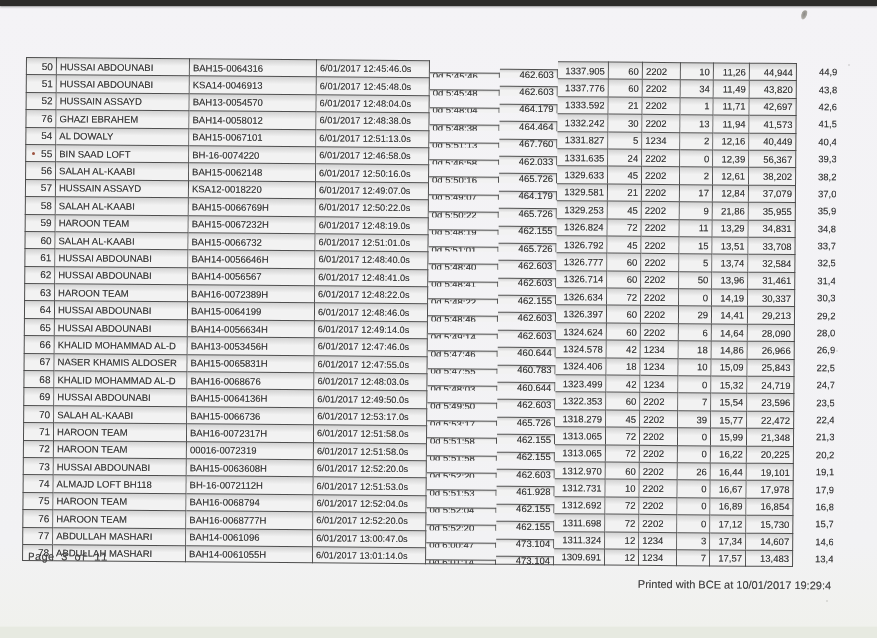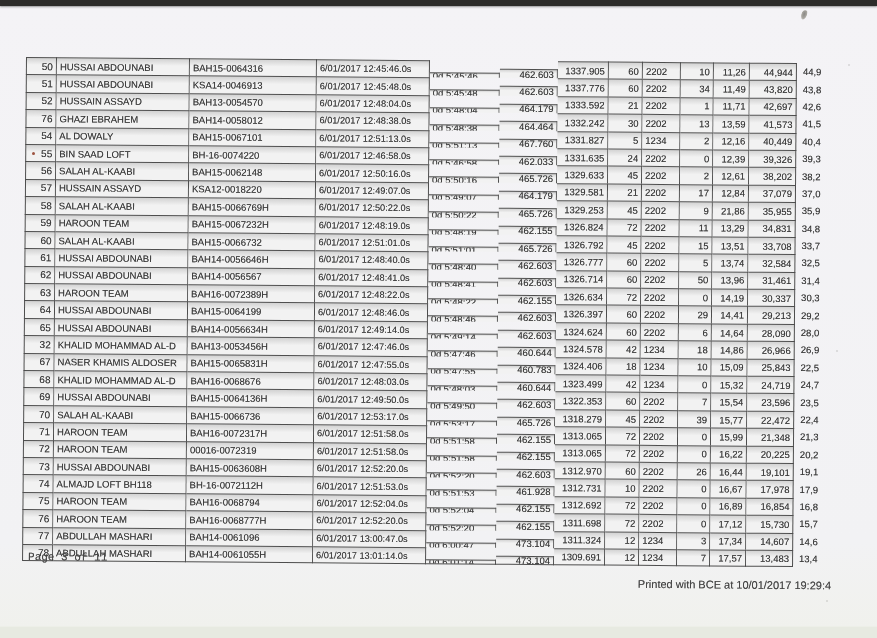--- a/index.html
+++ b/index.html
@@ -35,21 +35,21 @@
   .c3{width:127px;}
   .c4{width:113px;font-size:9.2px;}
   .c5{width:70px;margin-top:12px;}
   .c6{width:58px;justify-content:flex-end;margin-top:8px;}
   .c7{width:51px;justify-content:flex-end;}
   .c8{width:34px;justify-content:flex-end;}
   .c9{width:38px;}
   .c10{width:33px;justify-content:flex-end;}
   .c11{width:36px;justify-content:flex-end;text-align:center;}
   .c12{width:47px;justify-content:flex-end;}
-  .c13{width:40px;border:none;background:none;padding-left:6px;justify-content:flex-start;}
+  .c13{width:40px;border:none;background:none;padding-left:22px;justify-content:flex-start;}
   .page-label{
     position:absolute;left:6px;top:494px;font-size:11px;color:#454545;
     text-shadow:0 0 0.6px rgba(70,70,70,.6);
     font-family:Liberation Mono, monospace;
   }
   .printed-label{
     position:absolute;left:616px;top:516px;font-size:11px;color:#454545;
     white-space:nowrap;text-shadow:0 0 0.6px rgba(70,70,70,.6);
   }
   .dust-speck{
@@ -122,21 +122,21 @@
         <div class="cell c1">76</div>
         <div class="cell c2">GHAZI  EBRAHEM</div>
         <div class="cell c3">BAH14-0058012</div>
         <div class="cell c4">6/01/2017 12:48:38.0s</div>
         <div class="cell c5">0d 5:48:38</div>
         <div class="cell c6">464.464</div>
         <div class="cell c7">1332.242</div>
         <div class="cell c8">30</div>
         <div class="cell c9">2202</div>
         <div class="cell c10">13</div>
-        <div class="cell c11">13,59</div>
+        <div class="cell c11">11,94</div>
         <div class="cell c12">41,573</div>
         <div class="cell c13">41,5</div>
       </div>
       <div class="row">
         <div class="cell c1">54</div>
         <div class="cell c2">AL DOWALY</div>
         <div class="cell c3">BAH15-0067101</div>
         <div class="cell c4">6/01/2017 12:51:13.0s</div>
         <div class="cell c5">0d 5:51:13</div>
         <div class="cell c6">467.760</div>
@@ -153,21 +153,21 @@
         <div class="cell c2">BIN SAAD LOFT</div>
         <div class="cell c3">BH-16-0074220</div>
         <div class="cell c4">6/01/2017 12:46:58.0s</div>
         <div class="cell c5">0d 5:46:58</div>
         <div class="cell c6">462.033</div>
         <div class="cell c7">1331.635</div>
         <div class="cell c8">24</div>
         <div class="cell c9">2202</div>
         <div class="cell c10">0</div>
         <div class="cell c11">12,39</div>
-        <div class="cell c12">39,326</div>
+        <div class="cell c12">56,367</div>
         <div class="cell c13">39,3</div>
       </div>
       <div class="row">
         <div class="cell c1">56</div>
         <div class="cell c2">SALAH AL-KAABI</div>
         <div class="cell c3">BAH15-0062148</div>
         <div class="cell c4">6/01/2017 12:50:16.0s</div>
         <div class="cell c5">0d 5:50:16</div>
         <div class="cell c6">465.726</div>
         <div class="cell c7">1329.633</div>
@@ -307,21 +307,21 @@
         <div class="cell c6">462.603</div>
         <div class="cell c7">1324.624</div>
         <div class="cell c8">60</div>
         <div class="cell c9">2202</div>
         <div class="cell c10">6</div>
         <div class="cell c11">14,64</div>
         <div class="cell c12">28,090</div>
         <div class="cell c13">28,0</div>
       </div>
       <div class="row">
-        <div class="cell c1">32</div>
+        <div class="cell c1">66</div>
         <div class="cell c2">KHALID MOHAMMAD AL-D</div>
         <div class="cell c3">BAH13-0053456H</div>
         <div class="cell c4">6/01/2017 12:47:46.0s</div>
         <div class="cell c5">0d 5:47:46</div>
         <div class="cell c6">460.644</div>
         <div class="cell c7">1324.578</div>
         <div class="cell c8">42</div>
         <div class="cell c9">1234</div>
         <div class="cell c10">18</div>
         <div class="cell c11">14,86</div>

